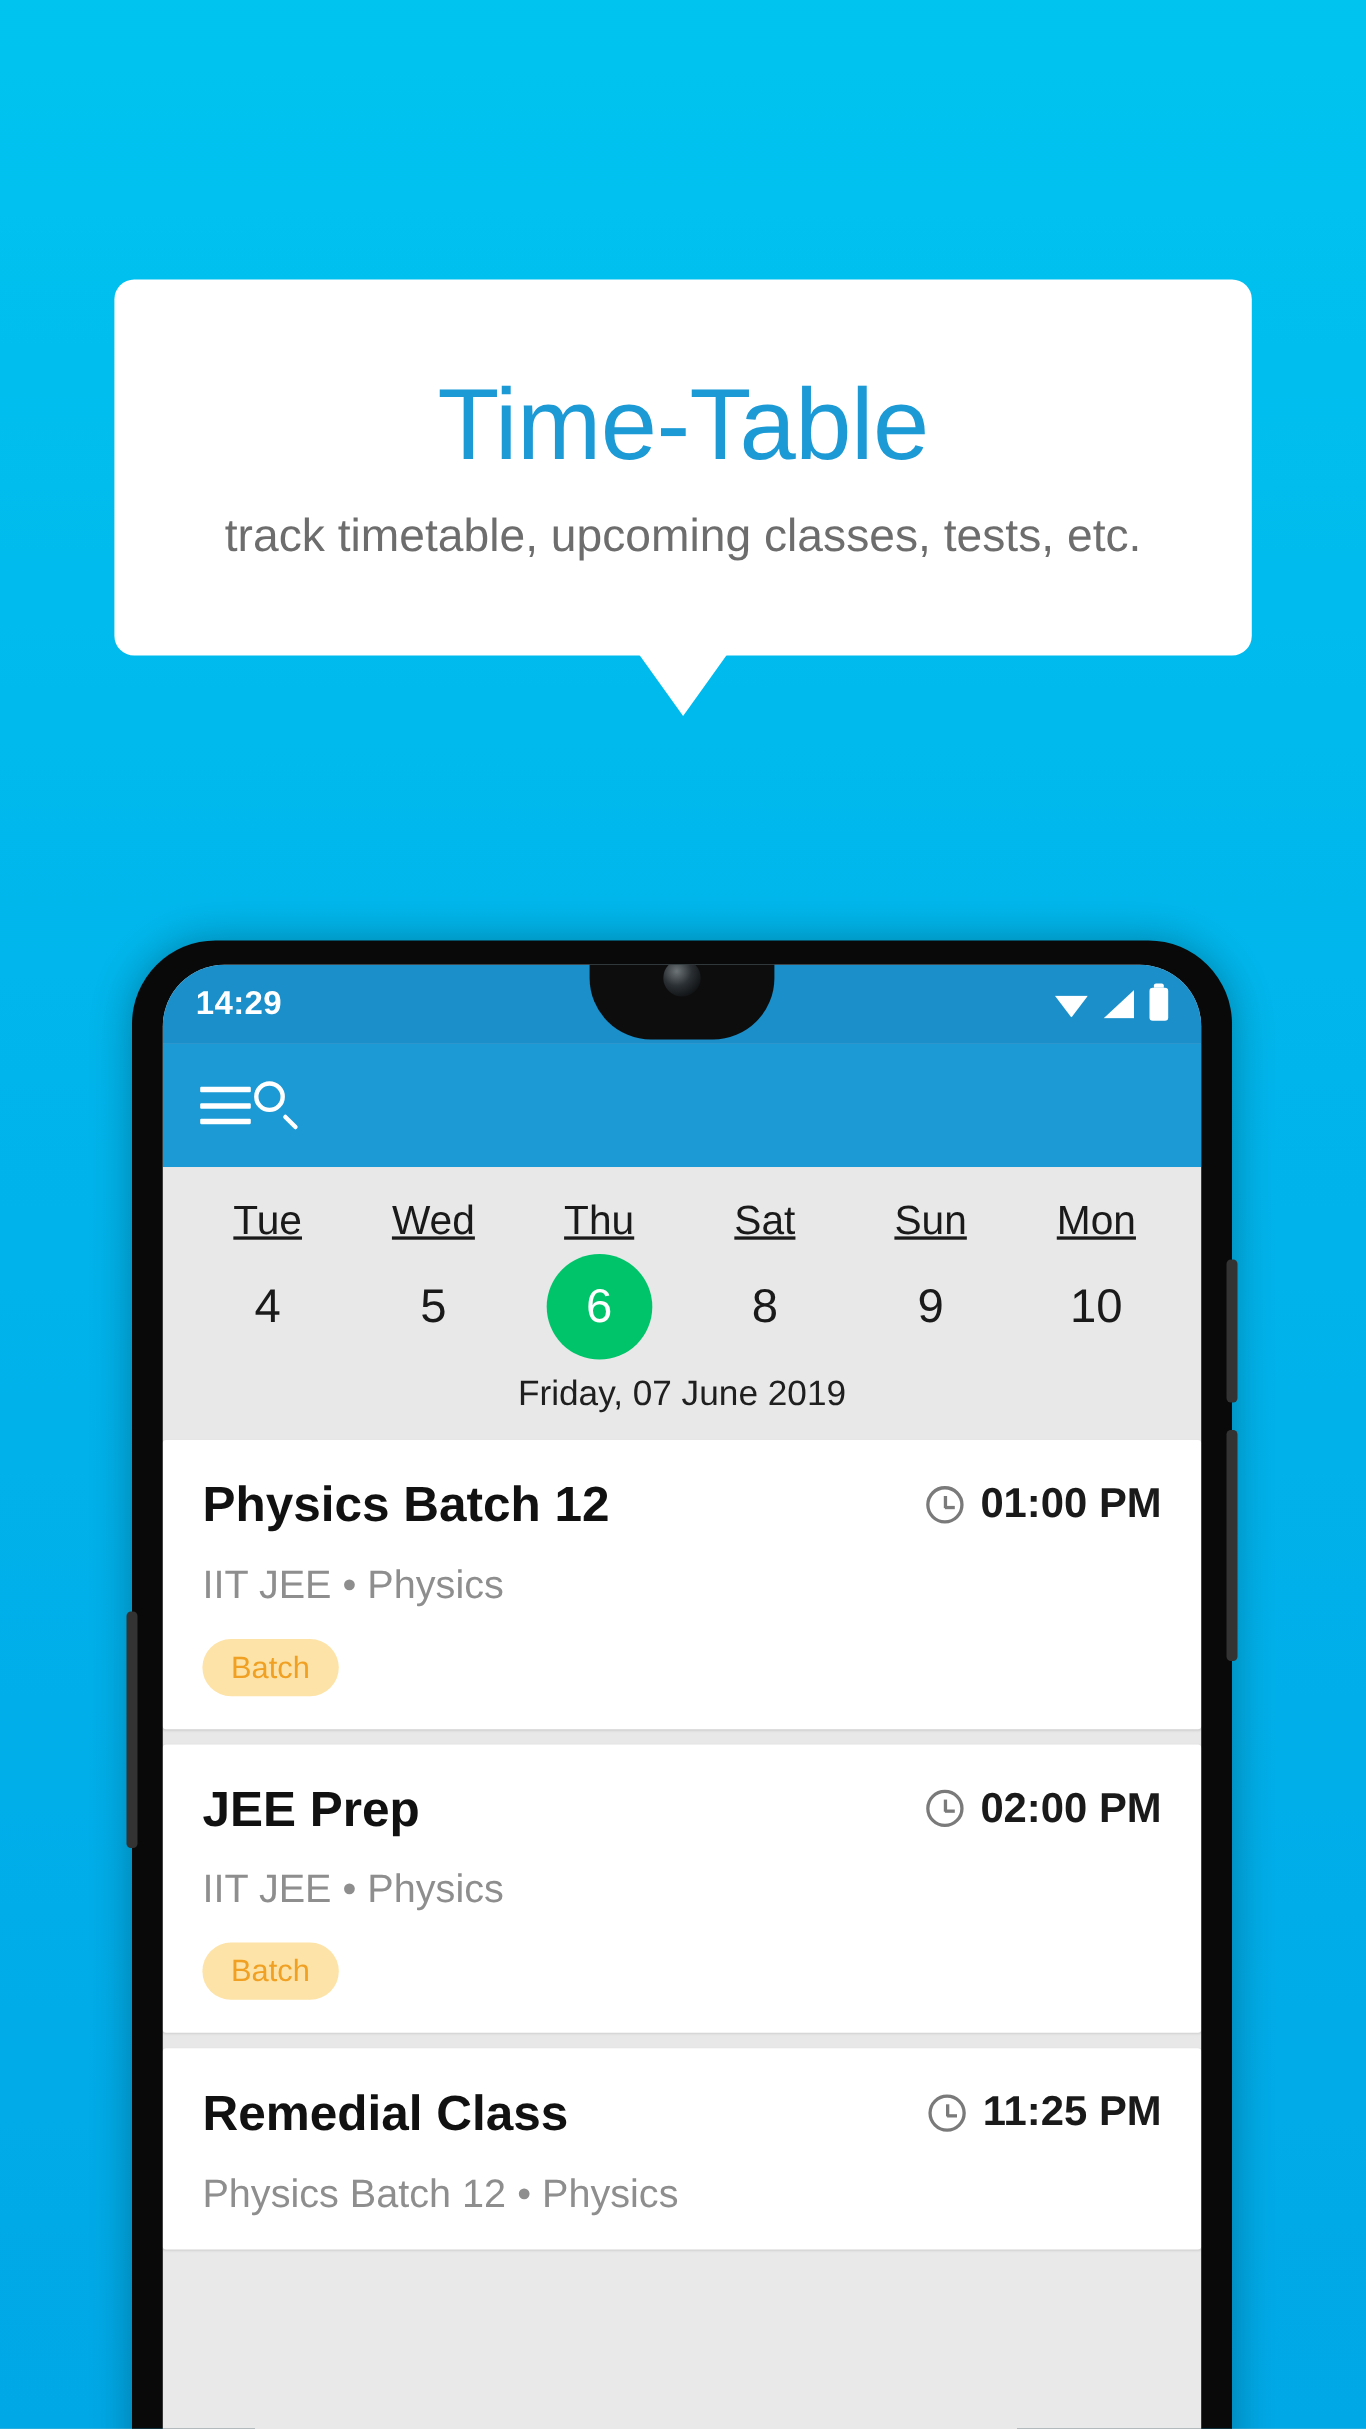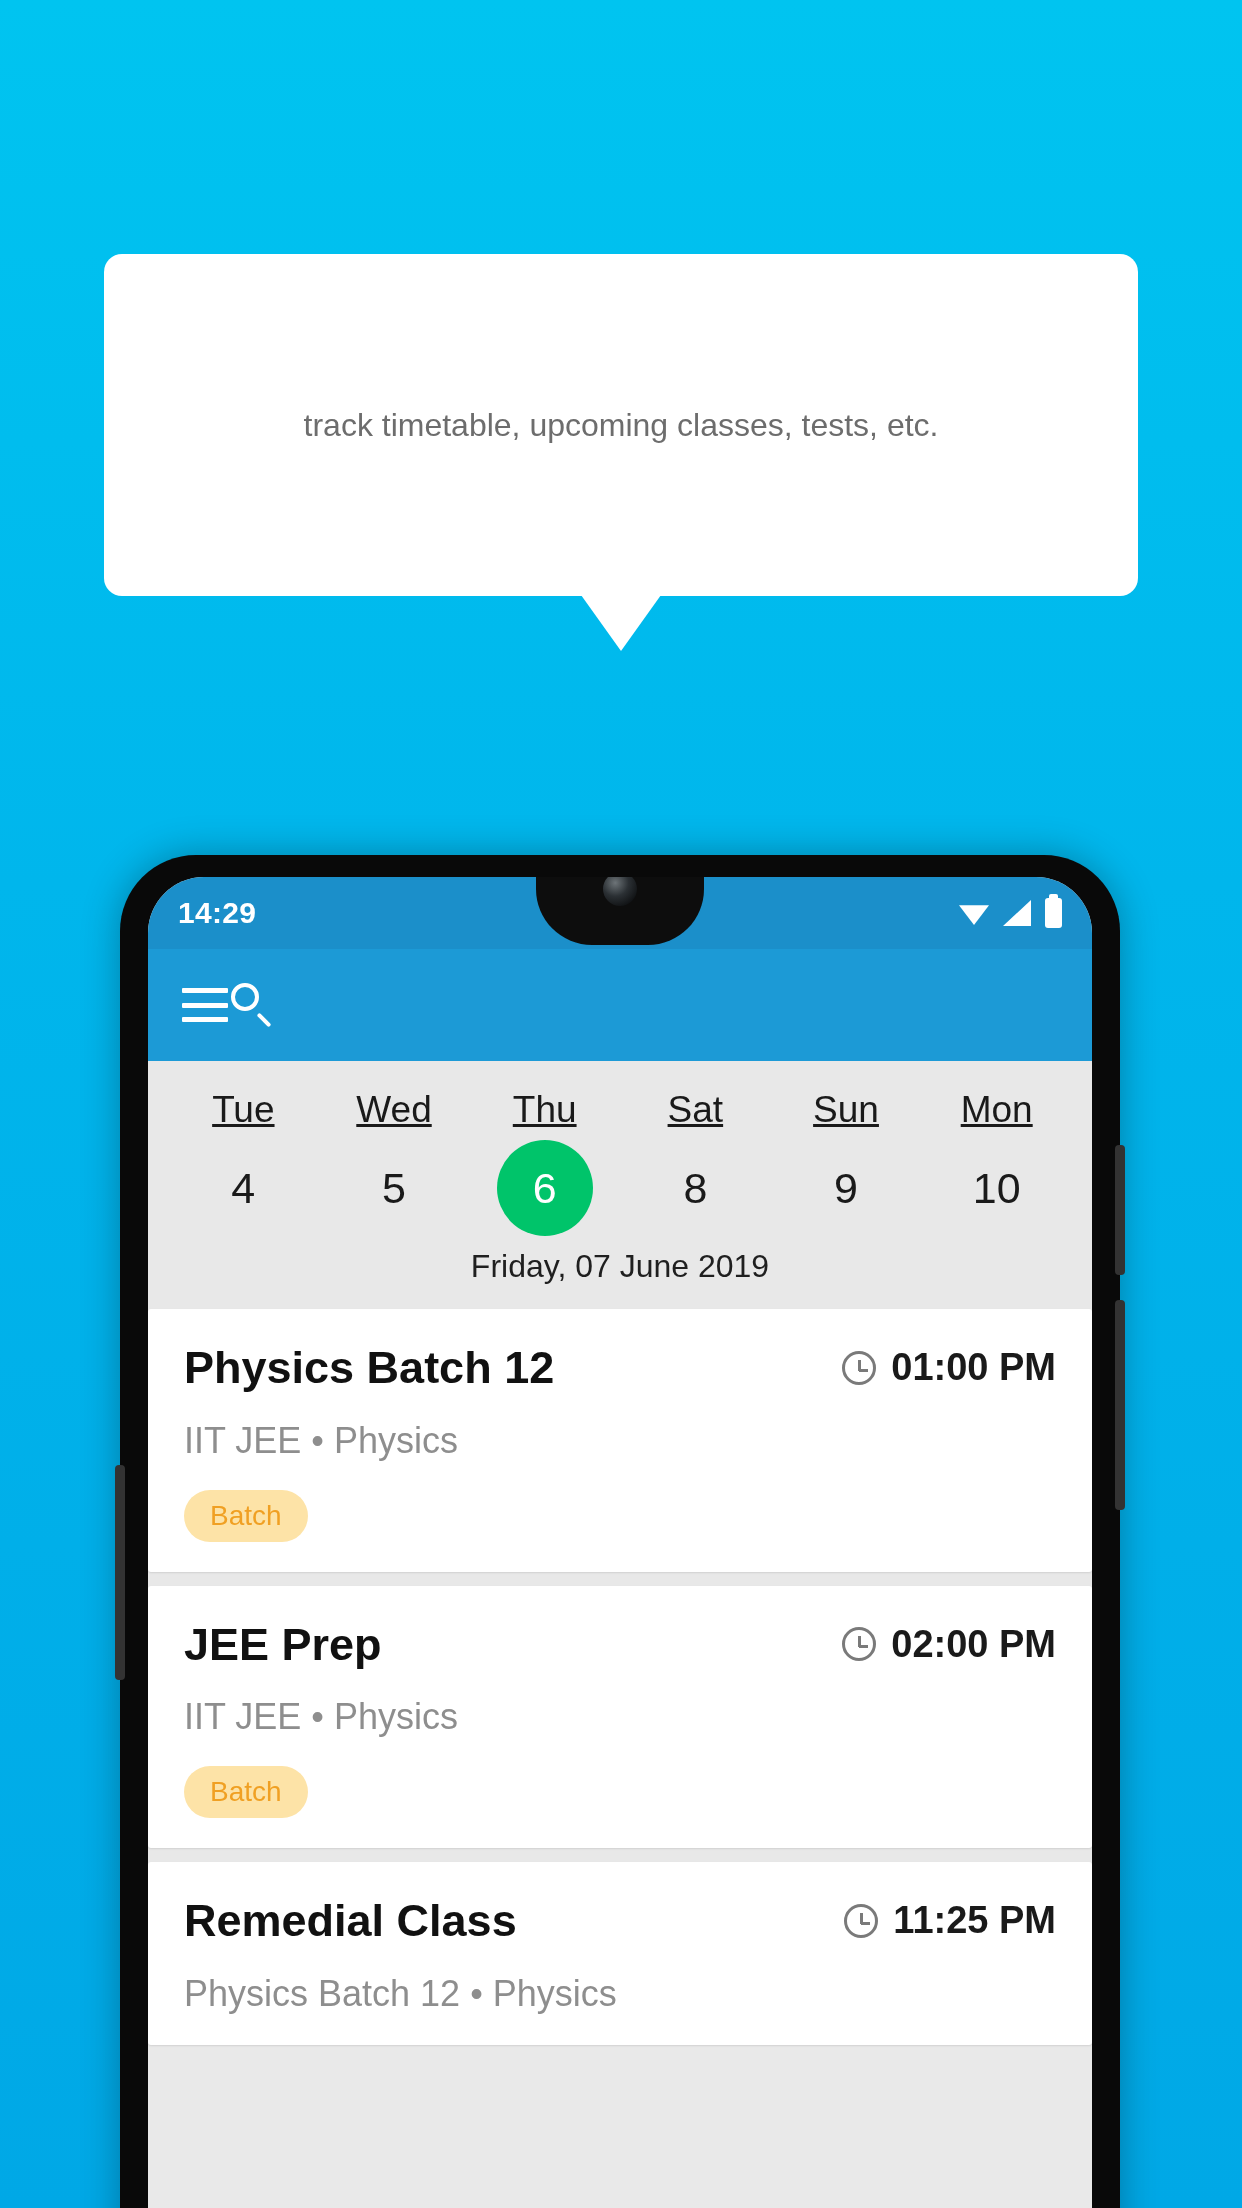--- a/index.html
+++ b/index.html
@@ -33,21 +33,21 @@
   .promo-title {
     font-size: 92px;
     color: #1c9ad6;
     font-weight: 400;
     line-height: 1.05;
     letter-spacing: -0.5px;
     margin: 0 0 28px 0;
     text-align: center;
   }
   .promo-sub {
-    font-size: 32px;
+    font-size: 42px;
     color: #6d6d6d;
     font-weight: 400;
     line-height: 1.2;
     margin: 0;
     text-align: center;
   }
   .promo-tail {
     position: absolute;
     left: 581px;
     top: 595px;
@@ -362,20 +362,21 @@
     font-size: 28px;
     padding: 12px 26px;
     border-radius: 28px;
     line-height: 1;
   }
 </style>
 </head>
 <body>
 
 <div class="promo-bubble">
+  <div class="promo-title">Time-Table</div>
   <div class="promo-sub">track timetable, upcoming classes, tests, etc.</div>
 </div>
 <div class="promo-tail"></div>
 
 <div class="phone">
   <div class="phone-btn right-top"></div>
   <div class="phone-btn right-bottom"></div>
   <div class="phone-btn left-one"></div>
 
   <div class="screen">

